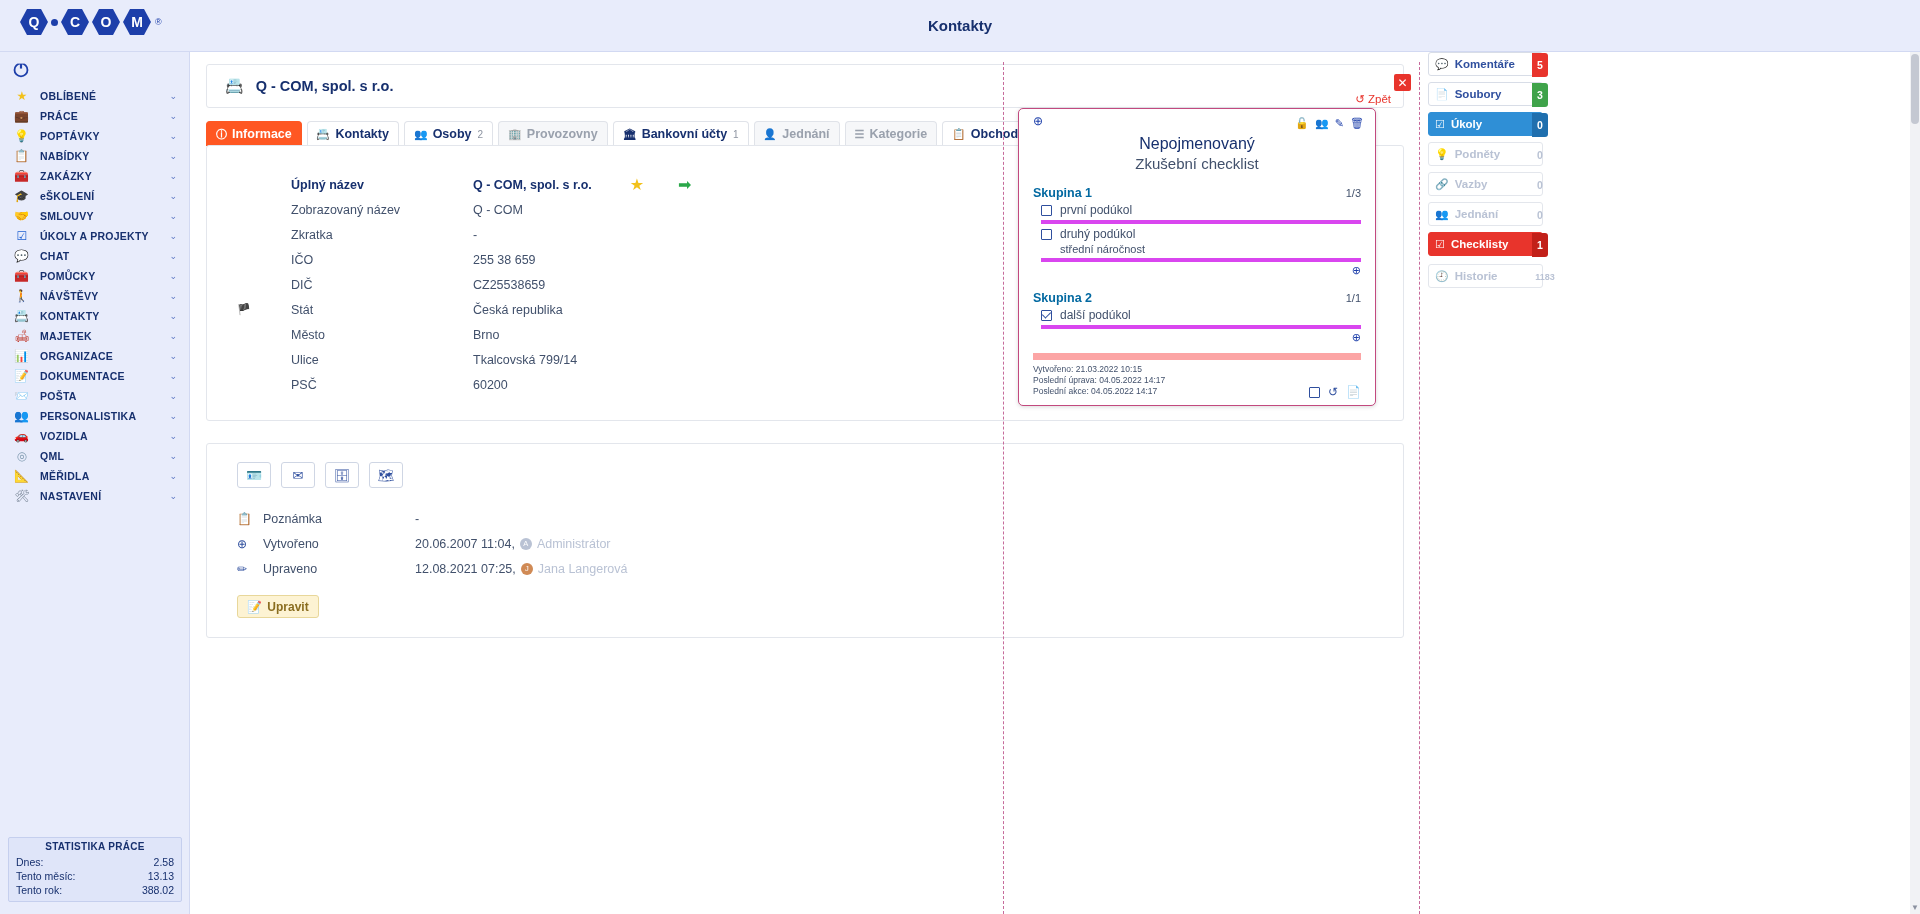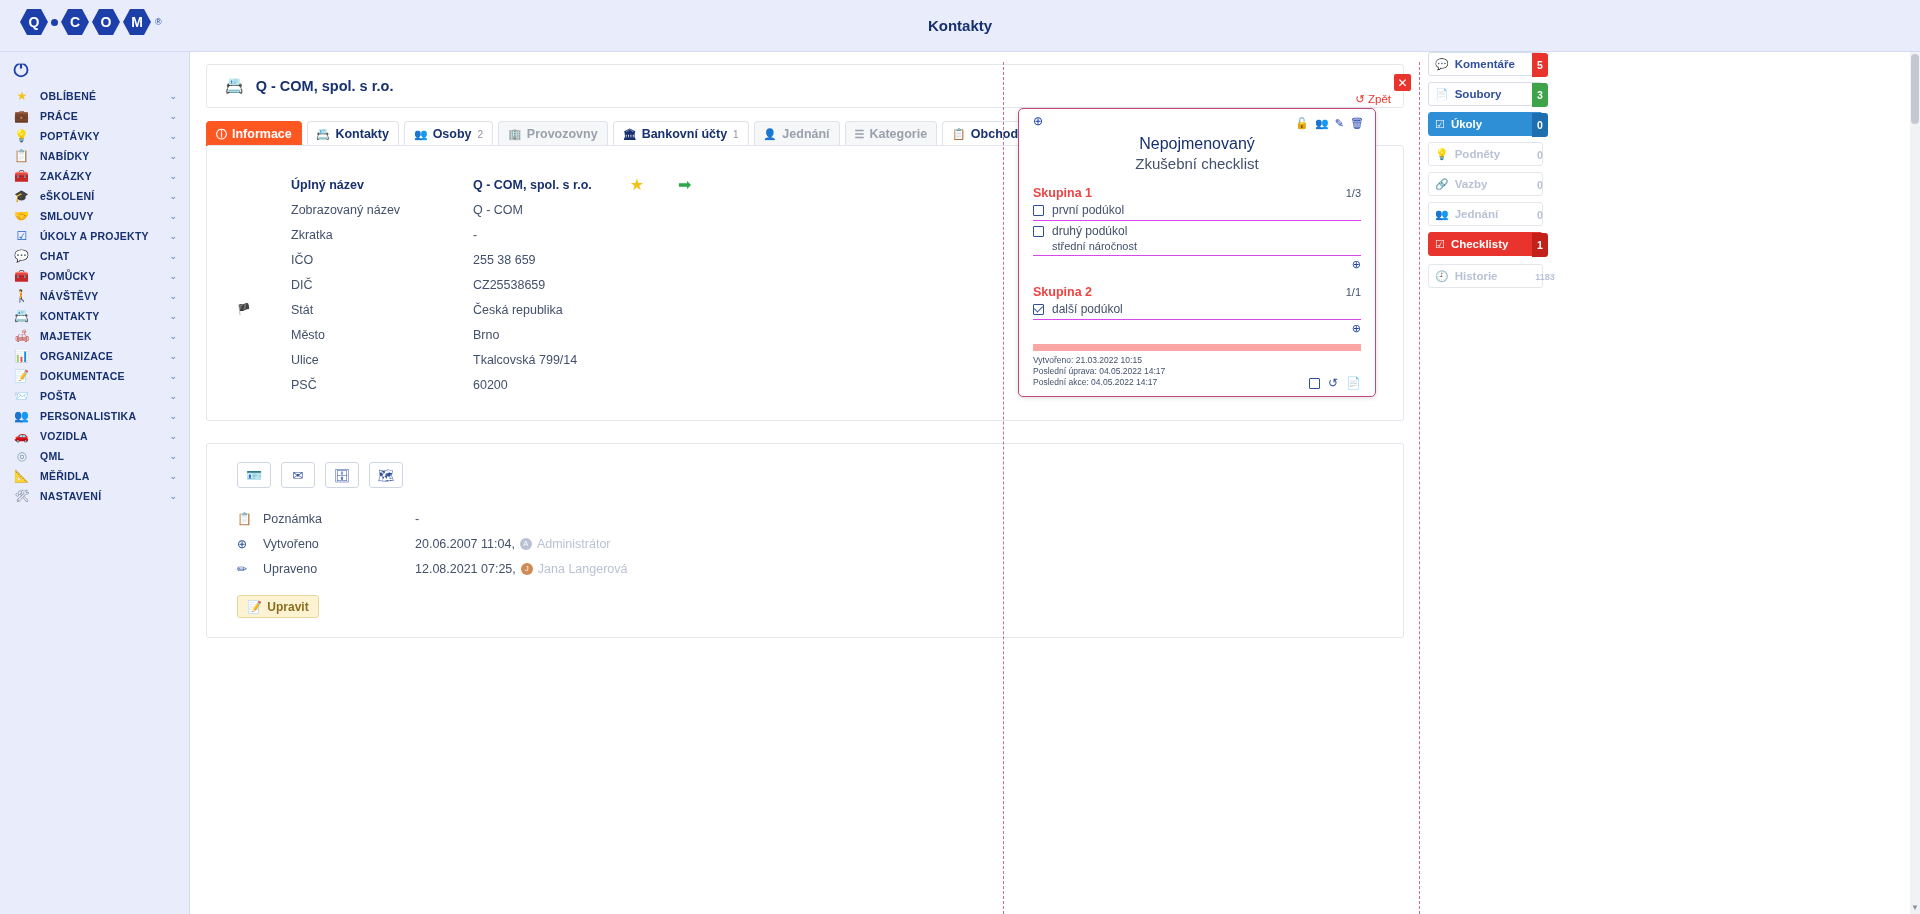--- a/index.html
+++ b/index.html
@@ -172,25 +172,25 @@
   #cl-tools {
     position:absolute; right:11px; top:8px; display:flex; gap:6px;
     color:#1d3faa; font-size:11px;
   }
   #cl-title {
     text-align:center; color:#17306e; font-size:16px; margin-top:8px;
   }
   #cl-sub { text-align:center; color:#41506b; font-size:15px; margin-top:2px; }
   .grp { margin-top:14px; }
   .grp-hd { display:flex; justify-content:space-between; align-items:baseline; }
-  .grp-nm { color:#ef4444; font-size:12.5px; font-weight:bold; }
+  .grp-nm { color:#0369a1; font-size:12.5px; font-weight:bold; }
   .grp-ct { color:#41506b; font-size:11px; }
   .task {
     display:flex; align-items:flex-start; gap:8px;
-    padding:3px 0 2px; border-bottom:1px solid #d946ef;
+    padding:3px 0 2px; border-bottom:4px solid #d946ef;margin-left:8px;
   }
   .cb {
     width:11px; height:11px; border:1.4px solid #2f4f9e; border-radius:1px;
     background:#fff; flex:none; margin-top:2px; position:relative; cursor:pointer;
   }
   .cb.ck::after {
     content:""; position:absolute; left:2px; top:-1px;
     width:4px; height:7px; border:solid #2f4f9e;
     border-width:0 1.6px 1.6px 0; transform:rotate(45deg);
   }
@@ -368,20 +368,37 @@
         <span class="mi-ico" style="color:#c2a23a">📐</span>
         <span class="mi-lb">MĚŘIDLA</span>
         <span class="mi-ch">⌄</span>
       </div>
       <div class="mi">
         <span class="mi-ico" style="color:#6d7b8c">🛠</span>
         <span class="mi-lb">NASTAVENÍ</span>
         <span class="mi-ch">⌄</span>
       </div>
     </div>
+  <div id="stats">
+    <div id="stats-h">STATISTIKA PRÁCE</div>
+    <div id="stats-rows">
+        <div class="st-row">
+          <span>Dnes:</span>
+          <span>2.58</span>
+        </div>
+        <div class="st-row">
+          <span>Tento měsíc:</span>
+          <span>13.13</span>
+        </div>
+        <div class="st-row">
+          <span>Tento rok:</span>
+          <span>388.02</span>
+        </div>
+      </div>
+  </div>
 </div>
 
 <div id="main">
 
   <div class="card" id="titlecard">
     <span class="tc-ico">📇</span>
     <span class="tc-tx">Q - COM, spol. s r.o.</span>
   </div>
 
   <div id="tabs">

